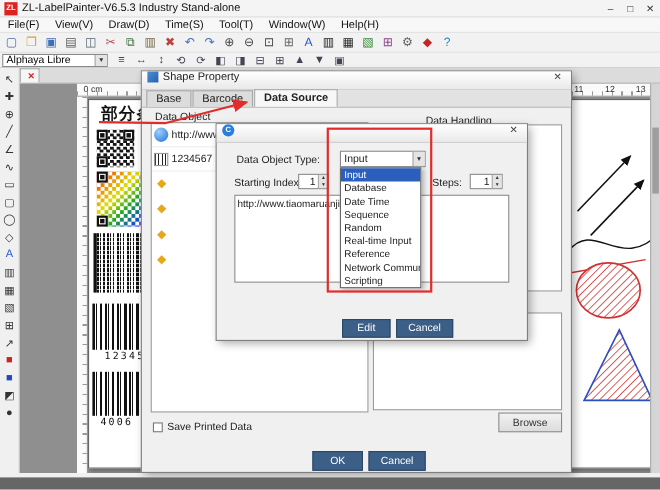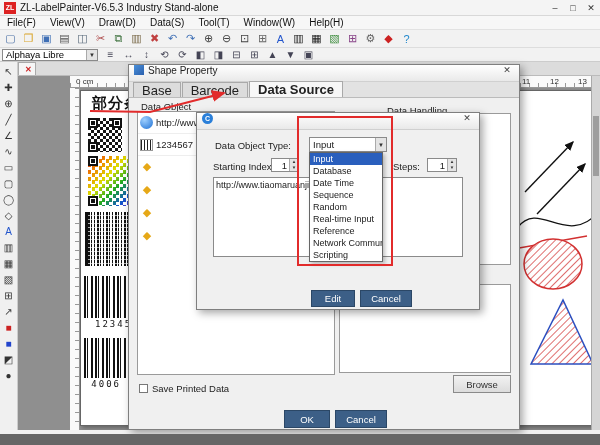--- a/index.html
+++ b/index.html
@@ -58,21 +58,21 @@
   .vscroll .thumb{position:absolute;left:1px;top:40px;width:6px;height:60px;background:#9e9e9e;}
 
   
   .dlg{position:absolute;background:#f0f0f0;border:1px solid #7f7f7f;box-shadow:3px 3px 8px rgba(0,0,0,.35);font-size:10px;color:#222;}
   .dlg-title{height:17px;display:flex;gap:4px;padding:0 5px;background:linear-gradient(#fff,#e9e9e9);border-bottom:1px solid #d0d0d0;font-size:10px;}
   .dlg-close{margin-left:auto;font-size:9px;color:#444;width:14px;text-align:center;}
   .dlgicon{width:10px;height:10px;background:linear-gradient(135deg,#4a90d9,#2a5fad);}
   .mgicon{width:11px;height:11px;border-radius:50%;background:#2a7fd9;color:#fff;font-size:7px;display:flex;align-items:center;justify-content:center;font-weight:bold;}
   .spdlg{left:128px;top:64px;width:392px;height:366px;z-index:10;}
   .tabs{position:absolute;left:0;top:17px;width:100%;height:16px;background:#e2e2e2;border-bottom:1px solid #bbb;display:flex;align-items:flex-end;padding-left:4px;}
-  .tab{height:15px;line-height:15px;padding:0 8px;background:#dcdcdc;border:1px solid #a9a9a9;border-bottom:none;margin-right:1px;font-size:13px;}
+  .tab{height:15px;line-height:15px;padding:0 8px;background:#dcdcdc;border:1px solid #a9a9a9;border-bottom:none;margin-right:1px;font-size:10px;}
   .tab.selected{background:#f7f7f7;font-weight:bold;height:16px;position:relative;z-index:2;}
   .grouplabel{position:absolute;font-size:9.5px;}
   .gl-left{left:12px;top:36px;}
   .gl-right{left:258px;top:40px;}
   .objlist{position:absolute;left:8px;top:46px;width:198px;height:264px;background:#fff;border:1px solid #9a9a9a;}
   .objrow{display:flex;align-items:center;height:22px;gap:3px;padding-left:2px;font-size:9.5px;border-bottom:1px solid #eee;}
   .objtext{white-space:nowrap;overflow:hidden;}
   .globe-icon{width:13px;height:13px;border-radius:50%;background:radial-gradient(circle at 35% 30%,#9fd0ff,#1c6fd4);flex:0 0 13px;}
   .mini-bc{width:13px;height:12px;background:repeating-linear-gradient(to right,#222 0 1px,#fff 1px 3px);border:1px solid #999;flex:0 0 13px;}
   .gutterbtns{position:absolute;left:2px;top:48px;display:flex;flex-direction:column;gap:10px;}
@@ -132,21 +132,21 @@
       <span class="wb">□</span>
       <span class="wb">✕</span>
     </span>
   </div>
 
   <div class="menubar">
 
   <span class="mi">File(F)</span>
       <span class="mi">View(V)</span>
       <span class="mi">Draw(D)</span>
-      <span class="mi">Data(S)</span>
+      <span class="mi">Time(S)</span>
       <span class="mi">Tool(T)</span>
       <span class="mi">Window(W)</span>
       <span class="mi">Help(H)</span>
     </div>
 
   <div class="tb1">
 
   <span class="ico" style="--icon-color: #4a6fa5;">▢</span>
       <span class="ico" style="--icon-color: #d9a62e;">❐</span>
       <span class="ico" style="--icon-color: #3f6fb5;">▣</span>

